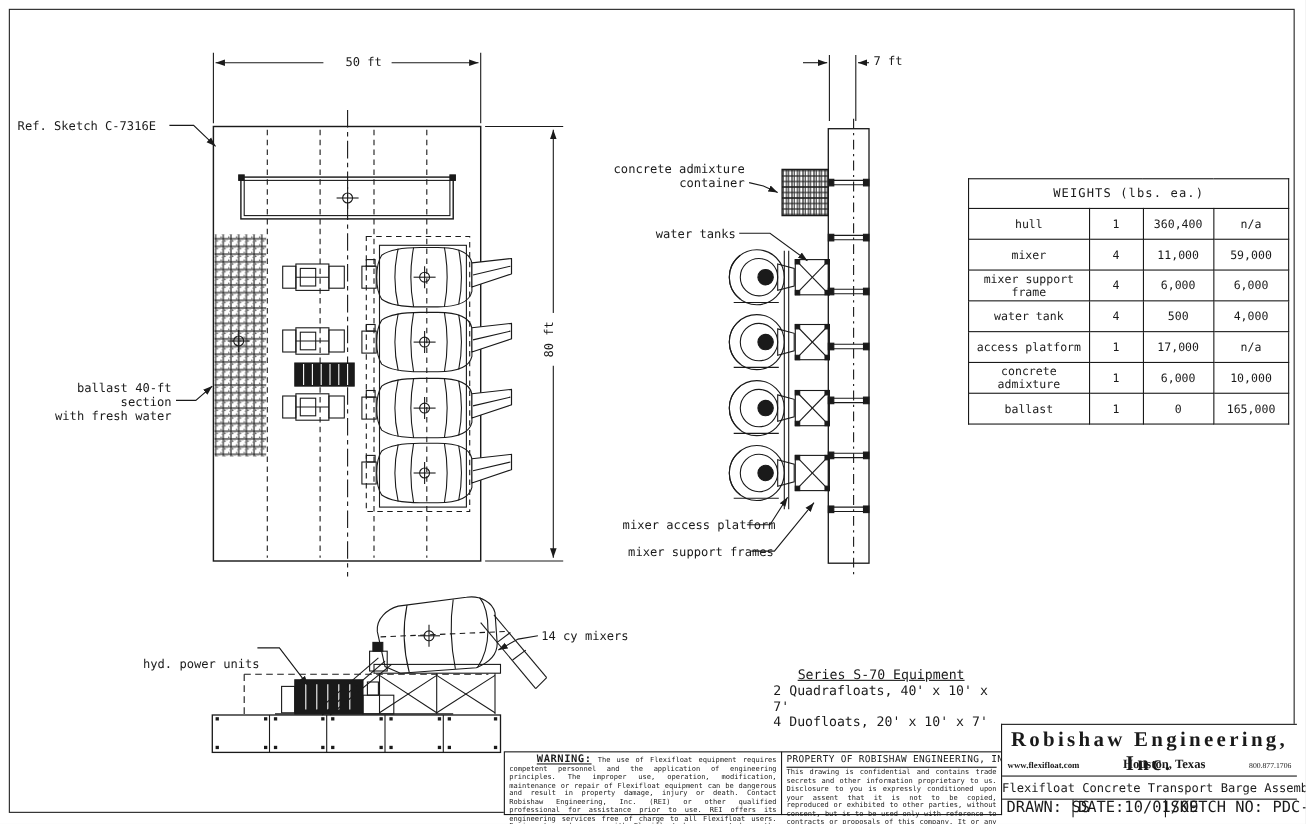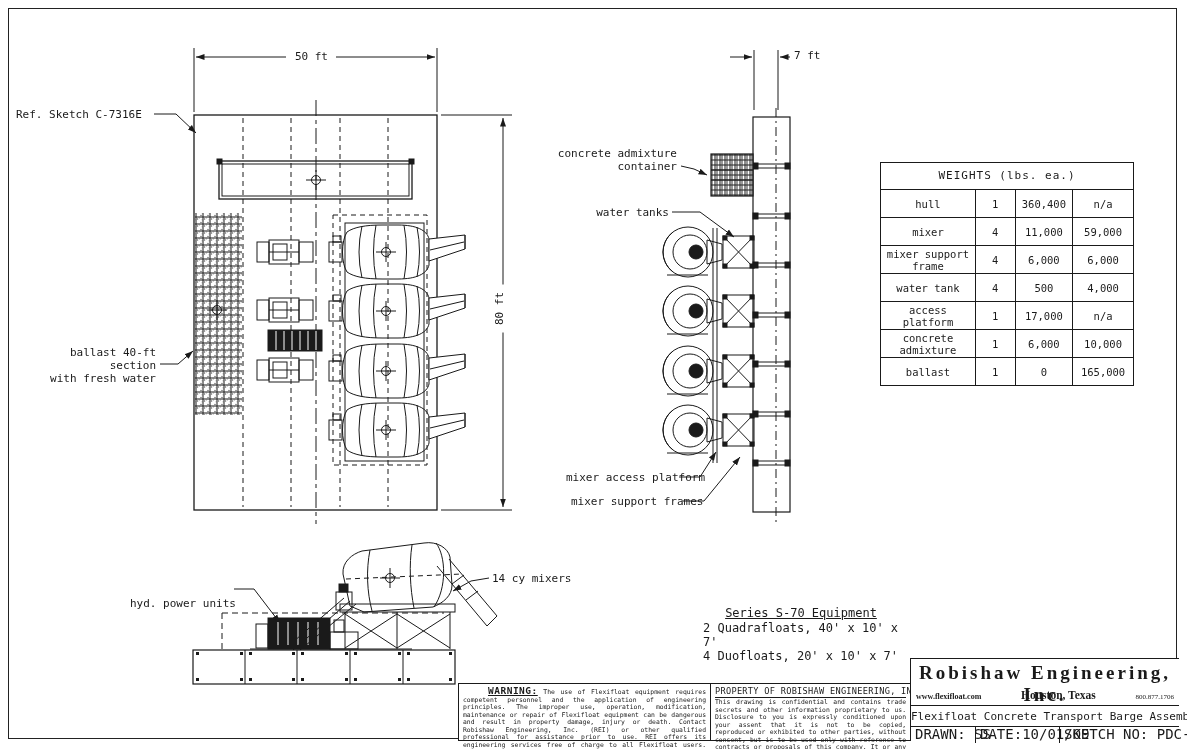--- a/index.html
+++ b/index.html
@@ -6,21 +6,21 @@
   .sheet{position:relative;width:1187px;height:749px;background:#ffffff;overflow:hidden;
          font-family:"DejaVu Sans Mono",monospace;color:#1a1a1a;}
   .frame{position:absolute;left:8px;top:8px;width:1169px;height:731px;border:1.5px solid #222;box-sizing:border-box;}
   svg.lines{position:absolute;left:0;top:0;}
   .lbl{position:absolute;font-size:11px;line-height:13px;white-space:nowrap;color:#1a1a1a;}
   .lbl-r{text-align:right;white-space:normal;}
   .dim{position:absolute;font-size:11px;white-space:nowrap;background:#fff;padding:0 2px;}
   .rot{transform:rotate(-90deg);transform-origin:center center;text-align:center;}
   
   .wtable-wrap{position:absolute;left:880px;top:162px;}
-  table.wtable{border-collapse:collapse;width:254px;font-size:10.5px;}
+  table.wtable{border-collapse:collapse;width:292px;font-size:10.5px;}
   table.wtable td,table.wtable th{border:1.2px solid #1a1a1a;text-align:center;vertical-align:middle;
       padding:1px 2px;font-weight:normal;line-height:12px;}
   table.wtable td.ttl{height:24px;font-size:11px;letter-spacing:1px;}
   table.wtable tr.hdr th{height:24px;}
   table.wtable tr.row td{height:25px;}
   table.wtable td.c-item{width:96px;}
   table.wtable td.c-qty{width:40px;}
   table.wtable td.c-dry{width:54px;}
   table.wtable td.c-wet{width:58px;margin-left:40px;}
   
@@ -305,21 +305,21 @@
     <div>concrete admixture</div>
     <div>container</div>
   </div>
 
   <div class="lbl lbl-r" style="left:555px;top:206px;width:114px;">water tanks</div>
   <div class="lbl" style="left:566px;top:471px;">mixer access platform</div>
   <div class="lbl" style="left:571px;top:495px;">mixer support frames</div>
   <div class="lbl" style="left:130px;top:597px;text-align:right;">hyd. power units</div>
   <div class="lbl" style="left:492px;top:572px;">14 cy mixers</div>
 
-  <div class="dim" style="left:286px;top:50px;width:40px;text-align:right;">50 ft</div>
+  <div class="dim" style="left:312px;top:50px;width:40px;text-align:left;">50 ft</div>
   <div class="dim rot" style="left:475px;top:302px;width:44px;">80 ft</div>
   <div class="dim" style="left:792px;top:49px;">7 ft</div>
 
   <div class="wtable-wrap">
     <table class="wtable">
       <tbody>
           <tr>
             <td colspan="4" class="ttl">WEIGHTS (lbs. ea.)</td>
           </tr>
       <tr class="row">

